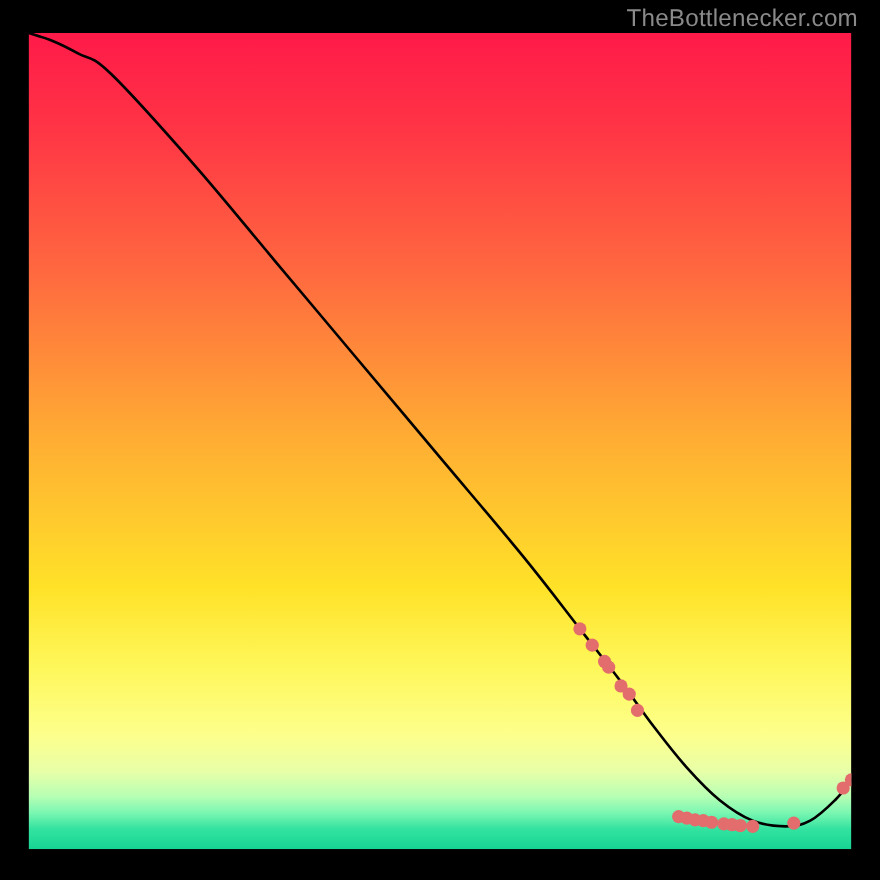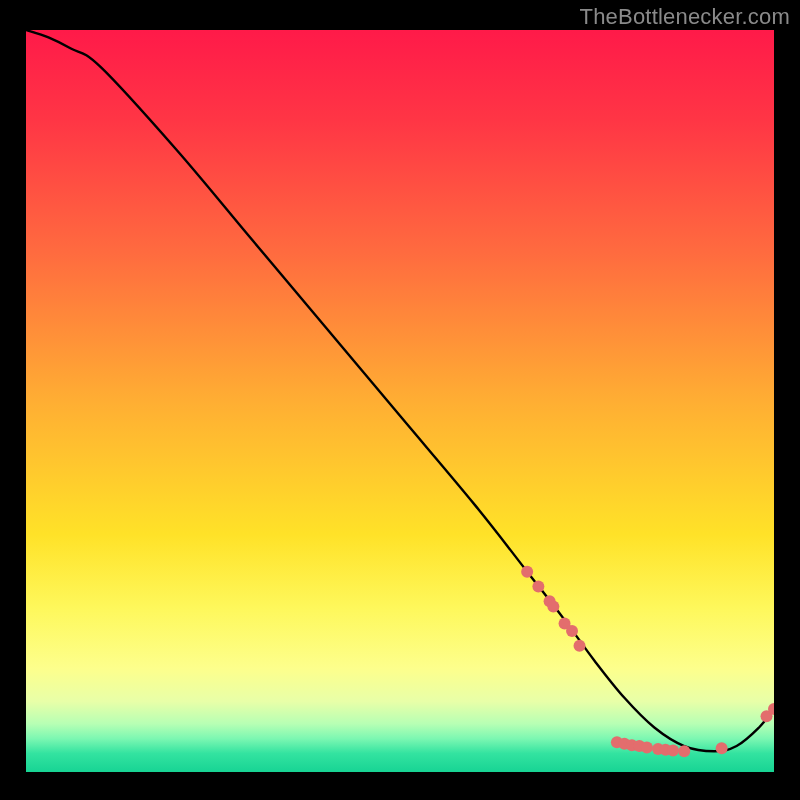--- a/index.html
+++ b/index.html
@@ -13,21 +13,21 @@
   }
   .stage {
     position: relative;
     width: 800px;
     height: 800px;
     background: #000;
   }
   .attribution {
     position: absolute;
     top: 4px;
-    right: 10px;
+    right: 20px;
     color: #8a8a8a;
     font-size: 22px;
     letter-spacing: 0.2px;
     font-weight: 400;
   }
   
   .plot {
     position: absolute;
     left: 26px;
     top: 30px;

